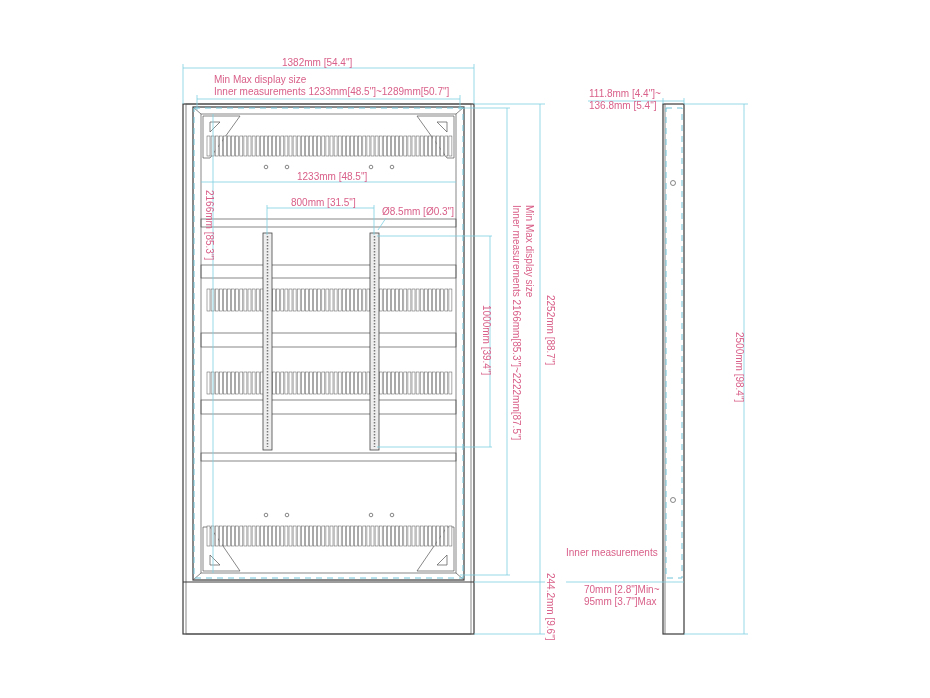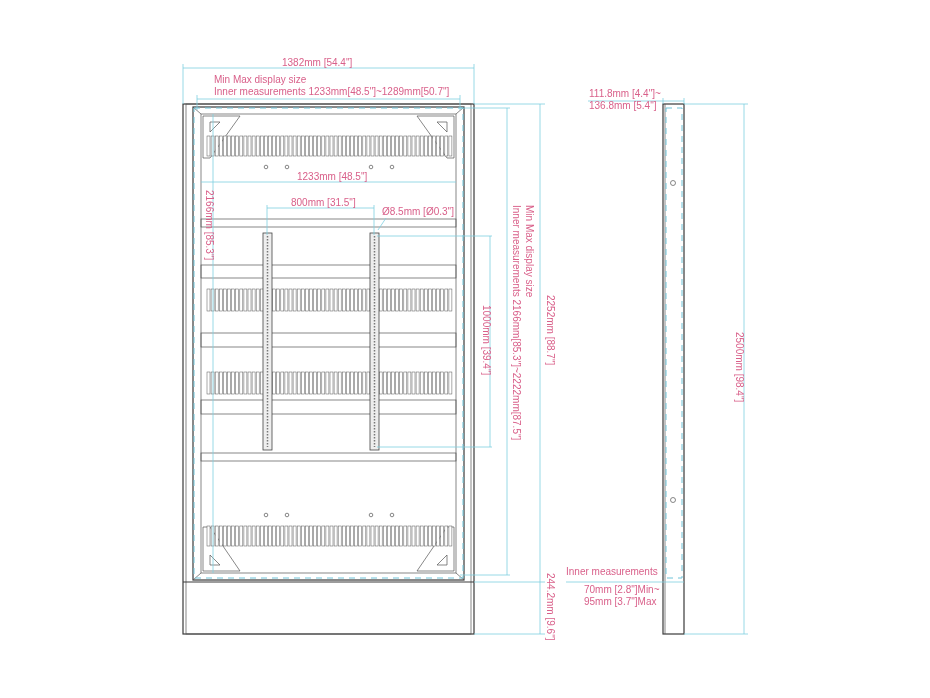--- a/index.html
+++ b/index.html
@@ -385,15 +385,15 @@
 <div class="lbl rot" style="left:215px; top:190px;">2166mm [85.3"]</div>
 <div class="lbl rot" style="left:492px; top:305px;">1000mm [39.4"]</div>
 <div class="lbl rot" style="left:535px; top:205px;">Min Max display size</div>
 <div class="lbl rot" style="left:522px; top:205px;">Inner measurements 2166mm[85.3"]~2222mm[87.5"]</div>
 <div class="lbl rot" style="left:556px; top:295px;">2252mm [88.7"]</div>
 <div class="lbl rot" style="left:556px; top:573px;">244.2mm [9.6"]</div>
 
 <div class="lbl" style="left:589px; top:88px;">111.8mm [4.4"]~</div>
 <div class="lbl" style="left:589px; top:100px;">136.8mm [5.4"]</div>
 <div class="lbl rot" style="left:745px; top:332px;">2500mm [98.4"]</div>
-<div class="lbl" style="left:566px; top:566px;">Inner measurements</div>
+<div class="lbl" style="left:566px; top:547px;">Inner measurements</div>
 <div class="lbl" style="left:584px; top:584px;">70mm [2.8"]Min~</div>
 <div class="lbl" style="left:584px; top:596px;">95mm [3.7"]Max</div>
 
 </body></html>

